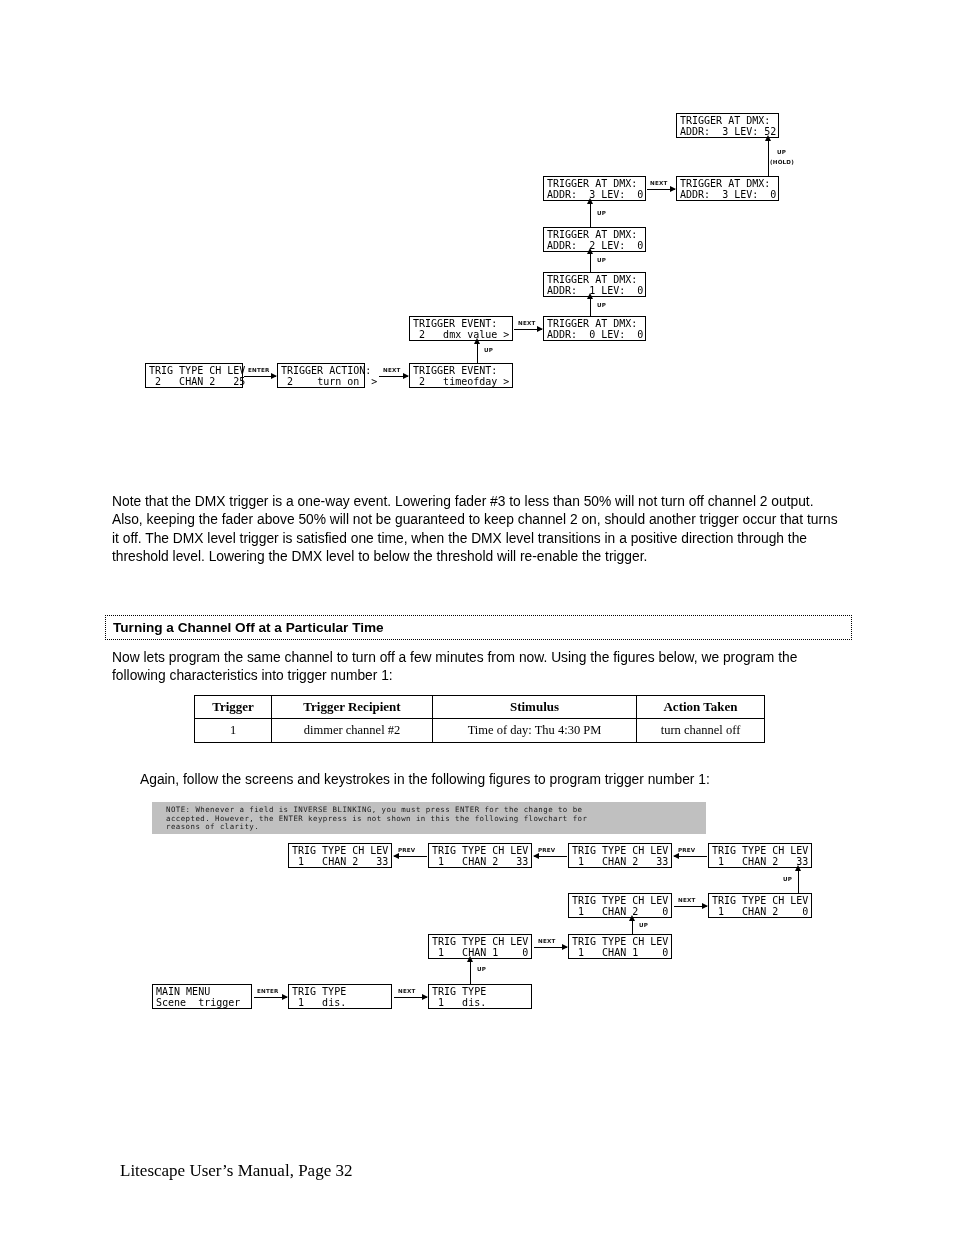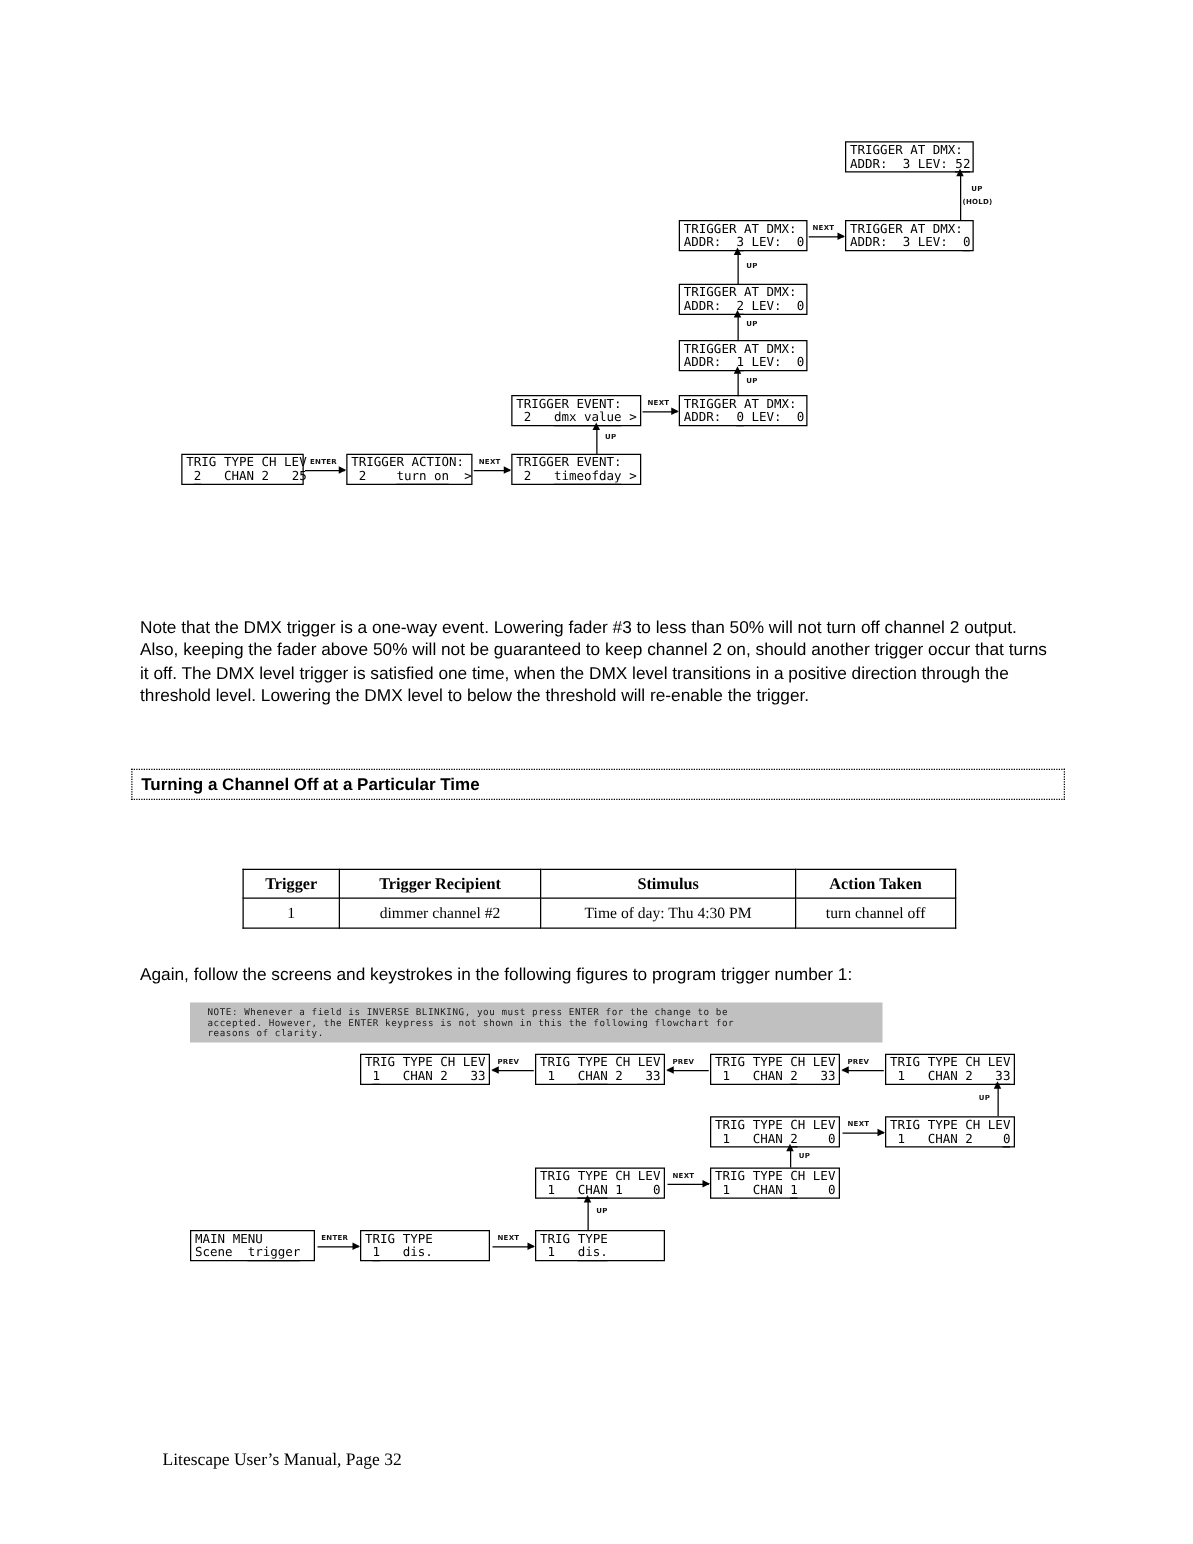--- a/index.html
+++ b/index.html
@@ -40,21 +40,21 @@
       font-family:"Liberation Serif",serif;}
   table.spec td,table.spec th{border:1px solid #000;text-align:center;padding:0;}
   table.spec th{font-size:13px;font-weight:bold;height:22px;}
   table.spec td{font-size:12.5px;height:23px;}
 
   .notebox{position:absolute;left:152px;top:802px;width:554px;height:32px;background:#c0c0c0;
       font-family:"DejaVu Sans Mono","Liberation Mono",monospace;font-size:7.4px;line-height:8.6px;
       color:#1a1a1a;padding:4px 0 0 14px;box-sizing:border-box;letter-spacing:.45px;}
   .notebox div{white-space:pre;}
 
-  .footer{position:absolute;left:130px;top:1161px;font-family:"Liberation Serif",serif;font-size:14px;}
+  .footer{position:absolute;left:120px;top:1161px;font-family:"Liberation Serif",serif;font-size:17px;}
 </style>
 </head>
 <body>
 
 <div class="page">
 
   <div>
 
     <div class="lcd" style="left:676px;top:113px;width:103px;height:25px;">
       <div class="ln">TRIGGER AT DMX:</div>
@@ -105,60 +105,61 @@
     <div class="harrow" style="left:514px;top:329px;width:28px;"></div>
     <div class="klabel" style="left:518px;top:320px;">NEXT</div>
 
     <div class="lcd" style="left:145px;top:363px;width:98px;height:25px;">
       <div class="ln">TRIG TYPE CH LEV</div>
       <div class="ln"><span> </span><span class="uline">2</span><span>   CHAN 2   25</span></div>
     </div>
     <div class="harrow" style="left:244px;top:376px;width:32px;"></div>
     <div class="klabel" style="left:248px;top:367px;">ENTER</div>
 
-    <div class="lcd" style="left:277px;top:363px;width:101px;height:25px;">
+    <div class="lcd" style="left:277px;top:363px;width:88px;height:25px;">
       <div class="ln">TRIGGER ACTION:</div>
       <div class="ln"><span> 2    </span><span class="uline">turn on</span><span>  &gt;</span></div>
     </div>
     <div class="harrow" style="left:379px;top:376px;width:29px;"></div>
     <div class="klabel" style="left:383px;top:367px;">NEXT</div>
 
     <div class="lcd" style="left:409px;top:363px;width:104px;height:25px;">
       <div class="ln">TRIGGER EVENT:</div>
       <div class="ln"><span> 2   </span><span class="uline">timeofday</span><span> &gt;</span></div>
     </div>
     <div class="varrow" style="left:477px;top:343px;height:21px;"></div>
     <div class="klabel" style="left:484px;top:347px;">UP</div>
   </div>
 
 
   <div class="para" style="top:493px;">Note that the DMX trigger is a one-way event. Lowering fader #3 to less than 50% will not turn off channel 2 output. Also, keeping the fader above 50% will not be guaranteed to keep channel 2 on, should another trigger occur that turns it off. The DMX level trigger is satisfied one time, when the DMX level transitions in a positive direction through the threshold level. Lowering the DMX level to below the threshold will re-enable the trigger.</div>
 
   <div class="sectionbox"></div>
   <div class="sectiontitle">Turning a Channel Off at a Particular Time</div>
 
+  <div class="para" style="top:649px;">Now lets program the same channel to turn off a few minutes from now. Using the figures below, we program the following characteristics into trigger number 1:</div>
 
   <table class="spec">
     <tbody>
         <tr>
       <th style="width:76px;">Trigger</th>
       <th style="width:160px;">Trigger Recipient</th>
       <th style="width:203px;">Stimulus</th>
       <th style="width:127px;">Action Taken</th>
     </tr>
     <tr>
       <td>1</td>
       <td>dimmer channel #2</td>
       <td>Time of day: Thu 4:30 PM</td>
       <td>turn channel off</td>
     </tr>
   </tbody>
     </table>
 
-  <div class="para" style="top:771px;">Again, follow the screens and keystrokes in the following figures to program trigger number 1:</div>
+  <div class="para" style="top:771px;margin-left:28px;">Again, follow the screens and keystrokes in the following figures to program trigger number 1:</div>
 
   <div class="notebox">
     <div>NOTE: Whenever a field is INVERSE BLINKING, you must press ENTER for the change to be</div>
     <div>accepted. However, the ENTER keypress is not shown in this the following flowchart for</div>
     <div>reasons of clarity.</div>
   </div>
 
   <div>
 
     <div class="lcd" style="left:288px;top:843px;width:104px;height:25px;">

